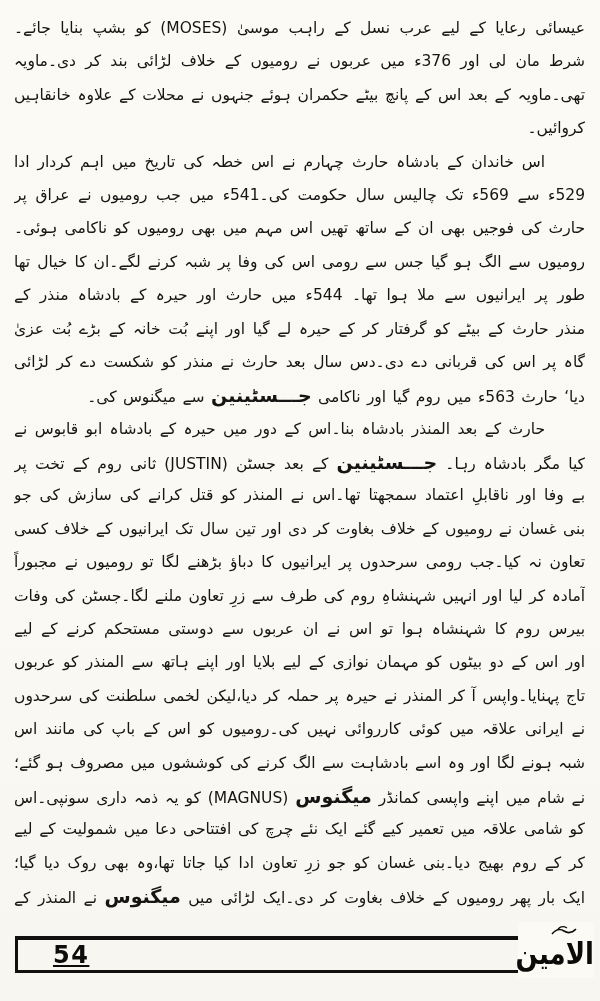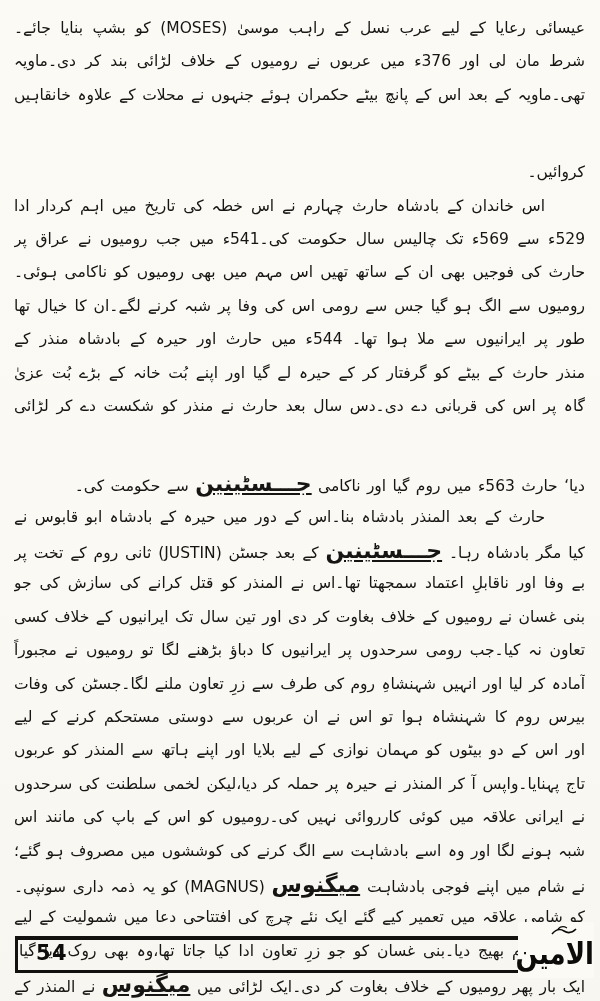--- a/index.html
+++ b/index.html
@@ -7,31 +7,31 @@
     position:relative;width:600px;height:1001px;margin:0 auto;
     background:linear-gradient(180deg,#fbfaf5 0%,#faf9f4 55%,#f7f6f0 100%);
     color:#171513;font-family:"DejaVu Sans",sans-serif;overflow:hidden;
   }
   .text-block{position:absolute;top:12px;left:14px;right:15px;}
   .line{
     height:33.4px;line-height:33.4px;font-size:15.5px;
     text-align:justify;text-align-last:justify;overflow:hidden;
     word-spacing:1.5px;white-space:normal;
   }
-  .line.end{text-align:left;text-align-last:right;margin-top:44px;}
+  .line.end{text-align:left;text-align-last:right;}
   .line.indent{padding-right:40px;}
-  .hl{font-weight:bold;font-size:22px;letter-spacing:.5px;text-decoration:underline;}
+  .hl{font-weight:bold;font-size:19px;letter-spacing:.5px;}
   
   .footer-box{
     position:absolute;left:15px;top:936px;width:531px;height:30px;
     border-top:4px solid #121110;border-left:3px solid #121110;border-bottom:3px solid #121110;
   }
   .page-number{
-    position:absolute;left:36px;top:941px;font-weight:bold;font-size:21px;
-    letter-spacing:1.5px;color:#0e0d0c;
+    position:absolute;left:53px;top:941px;font-weight:bold;font-size:24px;
+    letter-spacing:1.5px;color:#0e0d0c;text-decoration:underline;
   }
   .publisher-logo{
     position:absolute;right:6px;top:922px;width:76px;height:56px;
     background:#fbfaf5;text-align:right;direction:rtl;
   }
   .logo-ornament{display:block;height:14px;margin-top:2px;}
   .logo-text{
     display:block;font-weight:bold;font-size:26px;line-height:30px;
     color:#0c0b0a;transform:scaleY(1.18);letter-spacing:-1px;
   }
@@ -46,33 +46,33 @@
       <div class="line" dir="rtl" lang="ur"><span>شرط مان لی اور 376ء میں عربوں نے رومیوں کے خلاف لڑائی بند کر دی۔ماویہ حارث ثانی کی بیوہ</span></div>
       <div class="line" dir="rtl" lang="ur"><span>تھی۔ماویہ کے بعد اس کے پانچ بیٹے حکمران ہوئے جنہوں نے محلات کے علاوہ خانقاہیں بھی تعمیر</span></div>
       <div class="line end" dir="rtl" lang="ur"><span>کروائیں۔</span></div>
       <div class="line indent" dir="rtl" lang="ur"><span>اس خاندان کے بادشاہ حارث چہارم نے اس خطہ کی تاریخ میں اہم کردار ادا کیا۔اس نے</span></div>
       <div class="line" dir="rtl" lang="ur"><span>529ء سے 569ء تک چالیس سال حکومت کی۔541ء میں جب رومیوں نے عراق پر حملہ کیا تو</span></div>
       <div class="line" dir="rtl" lang="ur"><span>حارث کی فوجیں بھی ان کے ساتھ تھیں اس مہم میں بھی رومیوں کو ناکامی ہوئی۔واپسی پر حارث</span></div>
       <div class="line" dir="rtl" lang="ur"><span>رومیوں سے الگ ہو گیا جس سے رومی اس کی وفا پر شبہ کرنے لگے۔ان کا خیال تھا کہ حارث خفیہ</span></div>
       <div class="line" dir="rtl" lang="ur"><span>طور پر ایرانیوں سے ملا ہوا تھا۔ 544ء میں حارث اور حیرہ کے بادشاہ منذر کے درمیان لڑائی ہوئی۔</span></div>
       <div class="line" dir="rtl" lang="ur"><span>منذر حارث کے بیٹے کو گرفتار کر کے حیرہ لے گیا اور اپنے بُت خانہ کے بڑے بُت عزیٰ کی قربان</span></div>
       <div class="line" dir="rtl" lang="ur"><span>گاہ پر اس کی قربانی دے دی۔دس سال بعد حارث نے منذر کو شکست دے کر لڑائی میں قتل کر</span></div>
-      <div class="line end" dir="rtl" lang="ur"><span>دیا‘ حارث 563ء میں روم گیا اور ناکامی </span><span class="hl">جـــسٹینین</span><span> سے حکومت کی۔</span></div>
+      <div class="line end" dir="rtl" lang="ur"><span>دیا‘ حارث 563ء میں روم گیا اور ناکامی </span><span class="hl">جـــسٹینین</span><span> سے میگنوس کی۔</span></div>
       <div class="line indent" dir="rtl" lang="ur"><span>حارث کے بعد المنذر بادشاہ بنا۔اس کے دور میں حیرہ کے بادشاہ ابو قابوس نے اس پر حملہ</span></div>
       <div class="line" dir="rtl" lang="ur"><span>کیا مگر بادشاہ رہا۔ </span><span class="hl">جـــسٹینین</span><span> کے بعد جسٹن (JUSTIN) ثانی روم کے تخت پر بیٹھا۔وہ عربوں کو</span></div>
       <div class="line" dir="rtl" lang="ur"><span>بے وفا اور ناقابلِ اعتماد سمجھتا تھا۔اس نے المنذر کو قتل کرانے کی سازش کی جو ناکام ہو گئی؛جس پر</span></div>
       <div class="line" dir="rtl" lang="ur"><span>بنی غسان نے رومیوں کے خلاف بغاوت کر دی اور تین سال تک ایرانیوں کے خلاف کسی قسم کا</span></div>
       <div class="line" dir="rtl" lang="ur"><span>تعاون نہ کیا۔جب رومی سرحدوں پر ایرانیوں کا دباؤ بڑھنے لگا تو رومیوں نے مجبوراً عربوں کو صلح پر</span></div>
       <div class="line" dir="rtl" lang="ur"><span>آمادہ کر لیا اور انہیں شہنشاہِ روم کی طرف سے زرِ تعاون ملنے لگا۔جسٹن کی وفات کے بعد ٹائی</span></div>
       <div class="line" dir="rtl" lang="ur"><span>بیرس روم کا شہنشاہ ہوا تو اس نے ان عربوں سے دوستی مستحکم کرنے کے لیے 580ء میں المنذر</span></div>
       <div class="line" dir="rtl" lang="ur"><span>اور اس کے دو بیٹوں کو مہمان نوازی کے لیے بلایا اور اپنے ہاتھ سے المنذر کو عربوں کے بادشاہ کا</span></div>
       <div class="line" dir="rtl" lang="ur"><span>تاج پہنایا۔واپس آ کر المنذر نے حیرہ پر حملہ کر دیا،لیکن لخمی سلطنت کی سرحدوں سے آگے اس</span></div>
       <div class="line" dir="rtl" lang="ur"><span>نے ایرانی علاقہ میں کوئی کارروائی نہیں کی۔رومیوں کو اس کے باپ کی مانند اس کی وفاداری پر بھی</span></div>
       <div class="line" dir="rtl" lang="ur"><span>شبہ ہونے لگا اور وہ اسے بادشاہت سے الگ کرنے کی کوششوں میں مصروف ہو گئے؛ شہنشاہِ روم</span></div>
-      <div class="line" dir="rtl" lang="ur"><span>نے شام میں اپنے فوجی بادشاہت </span><span class="hl">میگنوس</span><span> (MAGNUS) کو یہ ذمہ داری سونپی۔اس نے المنذر</span></div>
+      <div class="line" dir="rtl" lang="ur"><span>نے شام میں اپنے واپسی کمانڈر </span><span class="hl">میگنوس</span><span> (MAGNUS) کو یہ ذمہ داری سونپی۔اس نے المنذر</span></div>
       <div class="line" dir="rtl" lang="ur"><span>کو شامی علاقہ میں تعمیر کیے گئے ایک نئے چرچ کی افتتاحی دعا میں شمولیت کے لیے بلایا اور گرفتار</span></div>
       <div class="line" dir="rtl" lang="ur"><span>کر کے روم بھیج دیا۔بنی غسان کو جو زرِ تعاون ادا کیا جاتا تھا،وہ بھی روک دیا گیا؛ بنی غسان نے</span></div>
       <div class="line" dir="rtl" lang="ur"><span>ایک بار پھر رومیوں کے خلاف بغاوت کر دی۔ایک لڑائی میں </span><span class="hl">میگنوس</span><span> نے المنذر کے بڑے</span></div>
     </main>
 
   <div class="footer-box"></div>
   <span class="page-number">54</span>
 
   <div class="publisher-logo">
     <svg class="logo-ornament" viewBox="0 0 60 14" width="60" height="14" aria-hidden="true">

